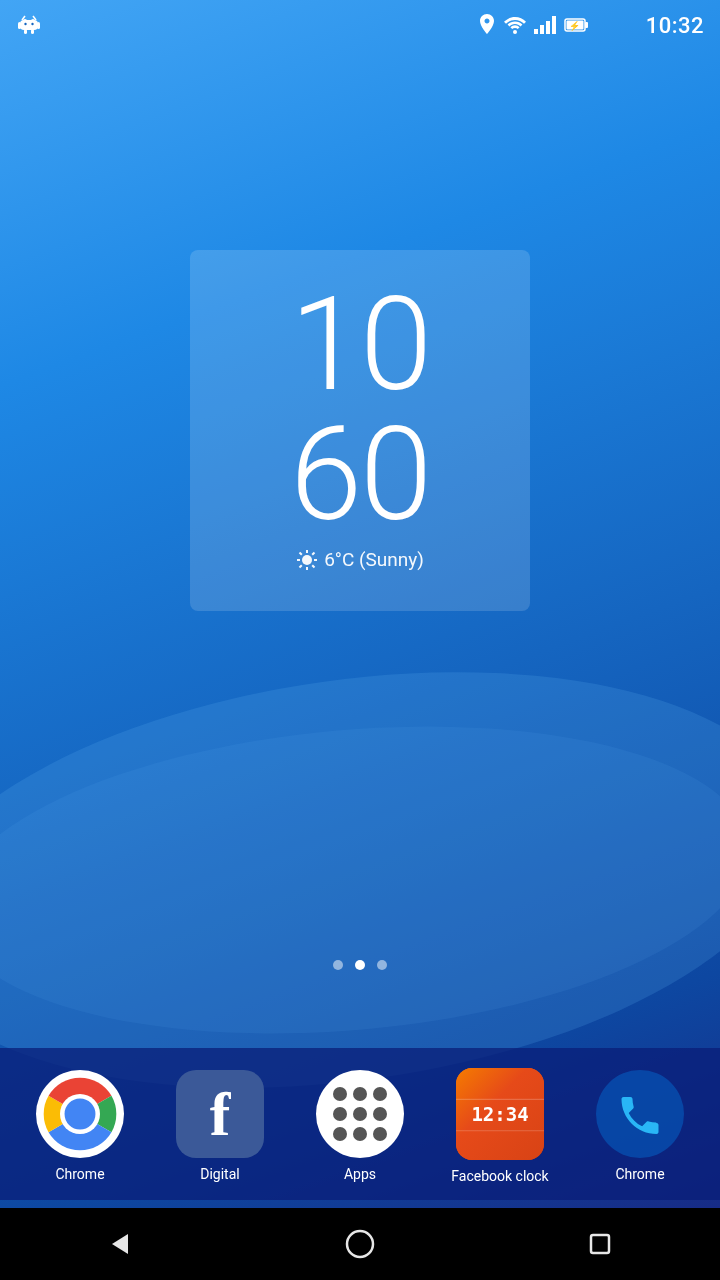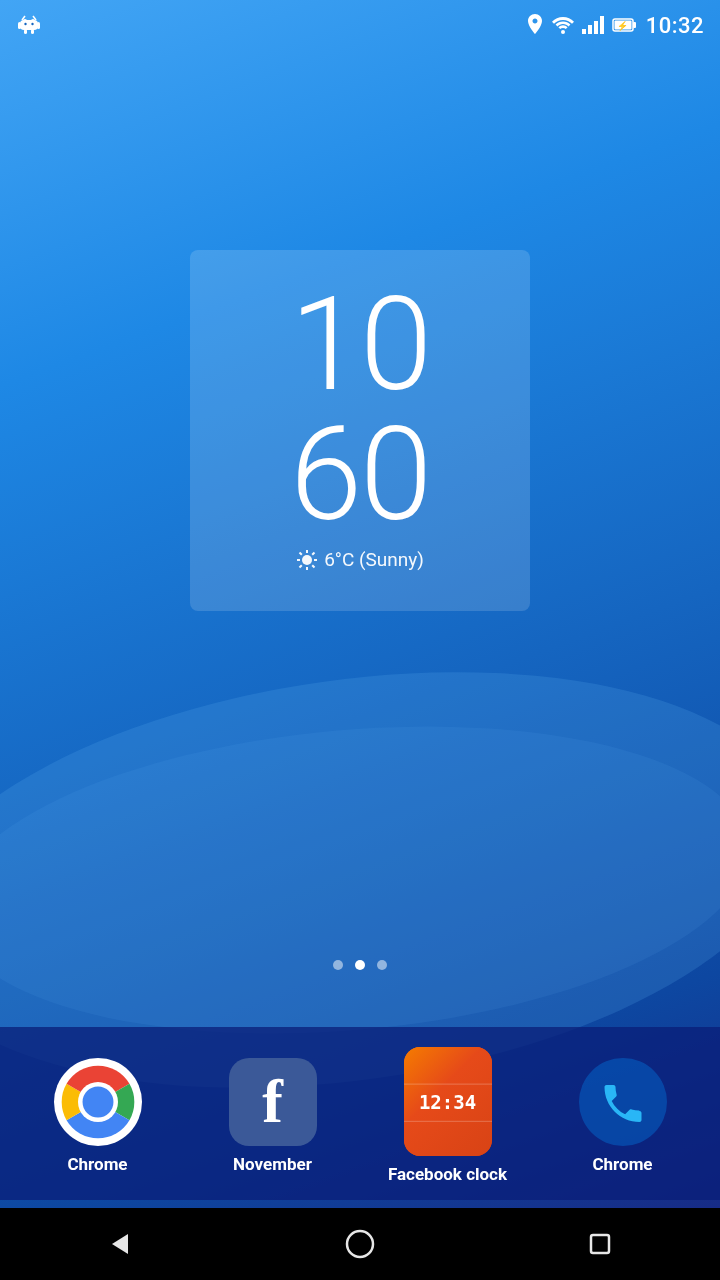--- a/index.html
+++ b/index.html
@@ -69,20 +69,21 @@
       display: flex;
       align-items: center;
       gap: 8px;
     }
 
     .status-time {
       color: white;
       font-size: 22px;
       font-weight: 500;
       letter-spacing: 0.5px;
+      margin-left: 48px;
     }
 
     
     .clock-widget {
       position: absolute;
       top: 250px;
       left: 50%;
       transform: translateX(-50%);
       width: 340px;
       background: rgba(255,255,255,0.15);
@@ -170,22 +171,22 @@
       display: flex;
       flex-direction: column;
       align-items: center;
       gap: 8px;
       cursor: pointer;
       width: 120px;
     }
 
     .app-label {
       color: white;
-      font-size: 17px;
-      font-weight: 700;
+      font-size: 14px;
+      font-weight: 400;
       text-align: left;
     }
 
     
     .chrome-icon {
       width: 88px;
       height: 88px;
       border-radius: 44px;
       position: relative;
       background: white;
@@ -231,21 +232,21 @@
     .apps-dot {
       width: 14px;
       height: 14px;
       border-radius: 50%;
       background: #555;
     }
 
     
     .digital-clock-icon {
       width: 88px;
-      height: 109px;
+      height: 92px;
       border-radius: 16px;
       background: linear-gradient(135deg, #ff6f00 0%, #e65100 50%, #bf360c 100%);
       display: flex;
       flex-direction: column;
       align-items: center;
       justify-content: center;
       position: relative;
       overflow: hidden;
     }
 
@@ -419,23 +420,39 @@
           <circle cx="44" cy="44" r="22" fill="white"></circle>
 
           <circle cx="44" cy="44" r="17" fill="#4285f4"></circle>
         </svg>
       </div>
       <span class="app-label">Chrome</span>
     </div>
 
     <div class="app-item">
       <div class="facebook-icon">f</div>
-      <span class="app-label">November</span>
-    </div>
-
+      <span class="app-label">Digital</span>
+    </div>
+
+    <div class="app-item">
+      <div class="apps-icon">
+        <div class="apps-grid">
+          <div class="apps-dot"></div>
+          <div class="apps-dot"></div>
+          <div class="apps-dot"></div>
+          <div class="apps-dot"></div>
+          <div class="apps-dot"></div>
+          <div class="apps-dot"></div>
+          <div class="apps-dot"></div>
+          <div class="apps-dot"></div>
+          <div class="apps-dot"></div>
+        </div>
+      </div>
+      <span class="app-label">Apps</span>
+    </div>
 
     <div class="app-item">
       <div class="digital-clock-icon">
         <div class="digital-clock-bg"></div>
 
         <svg style="position:absolute;top:0;left:0;width:100%;height:100%;z-index:1;" viewBox="0 0 88 88" preserveAspectRatio="none">
           <line x1="0" y1="30" x2="88" y2="30" stroke="rgba(255,255,255,0.2)" stroke-width="1"></line>
           <line x1="0" y1="60" x2="88" y2="60" stroke="rgba(255,255,255,0.2)" stroke-width="1"></line>
         </svg>
         <span class="digital-clock-screen">12:34</span>

